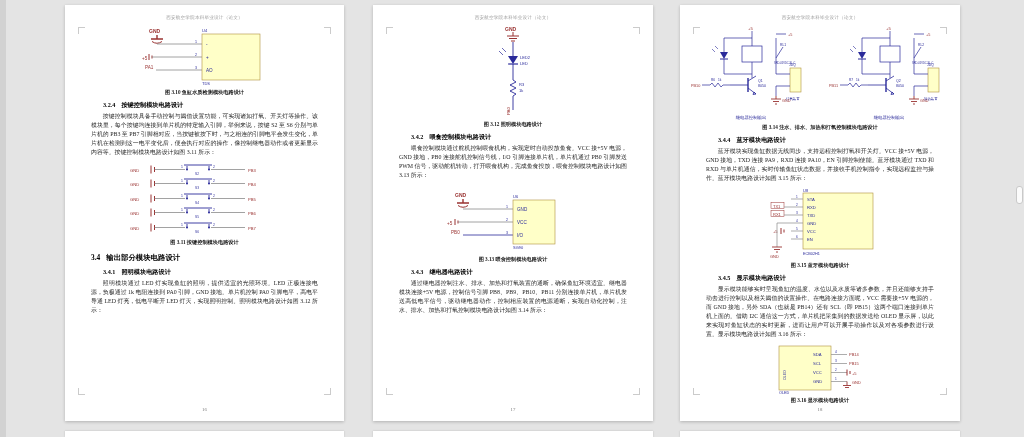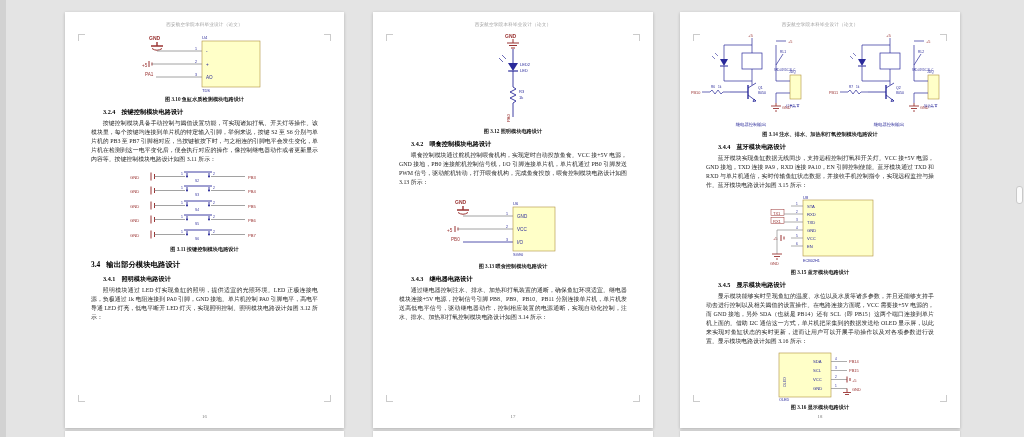--- a/index.html
+++ b/index.html
@@ -2,21 +2,21 @@
 <html><head>
 <meta charset="utf-8">
 <style>
   html,body{margin:0;padding:0;}
   body{
     width:1024px;height:437px;overflow:hidden;position:relative;
     background:#e4e4e4;font-family:"Liberation Serif","DejaVu Serif",serif;
   }
   .win-edge{position:absolute;left:0;top:0;width:6px;height:437px;background:#d2d2d2;}
   .page{
-    position:absolute;top:12px;width:280px;height:416px;background:#ffffff;
+    position:absolute;top:5px;width:280px;height:416px;background:#ffffff;
     box-shadow:0 1px 3px rgba(0,0,0,.22);
   }
   #page1{left:65px;width:279px;}
   #page2{left:373px;}
   #page3{left:680px;}
   .next-page{position:absolute;top:431px;height:6px;background:#ffffff;box-shadow:0 0 2px rgba(0,0,0,.2);}
   .np1{left:65px;width:279px;} .np2{left:373px;width:280px;} .np3{left:680px;width:280px;}
   .hdr{margin:10px 20px 0;text-align:center;font-size:4.6px;color:#9b9b9b;letter-spacing:.2px;}
   .cap{text-align:center;font-size:5.2px;font-weight:bold;color:#141414;margin:3px 10px 0;}
   .h-big{font-size:7.4px;font-weight:bold;color:#000;margin:7px 26px 0;}

